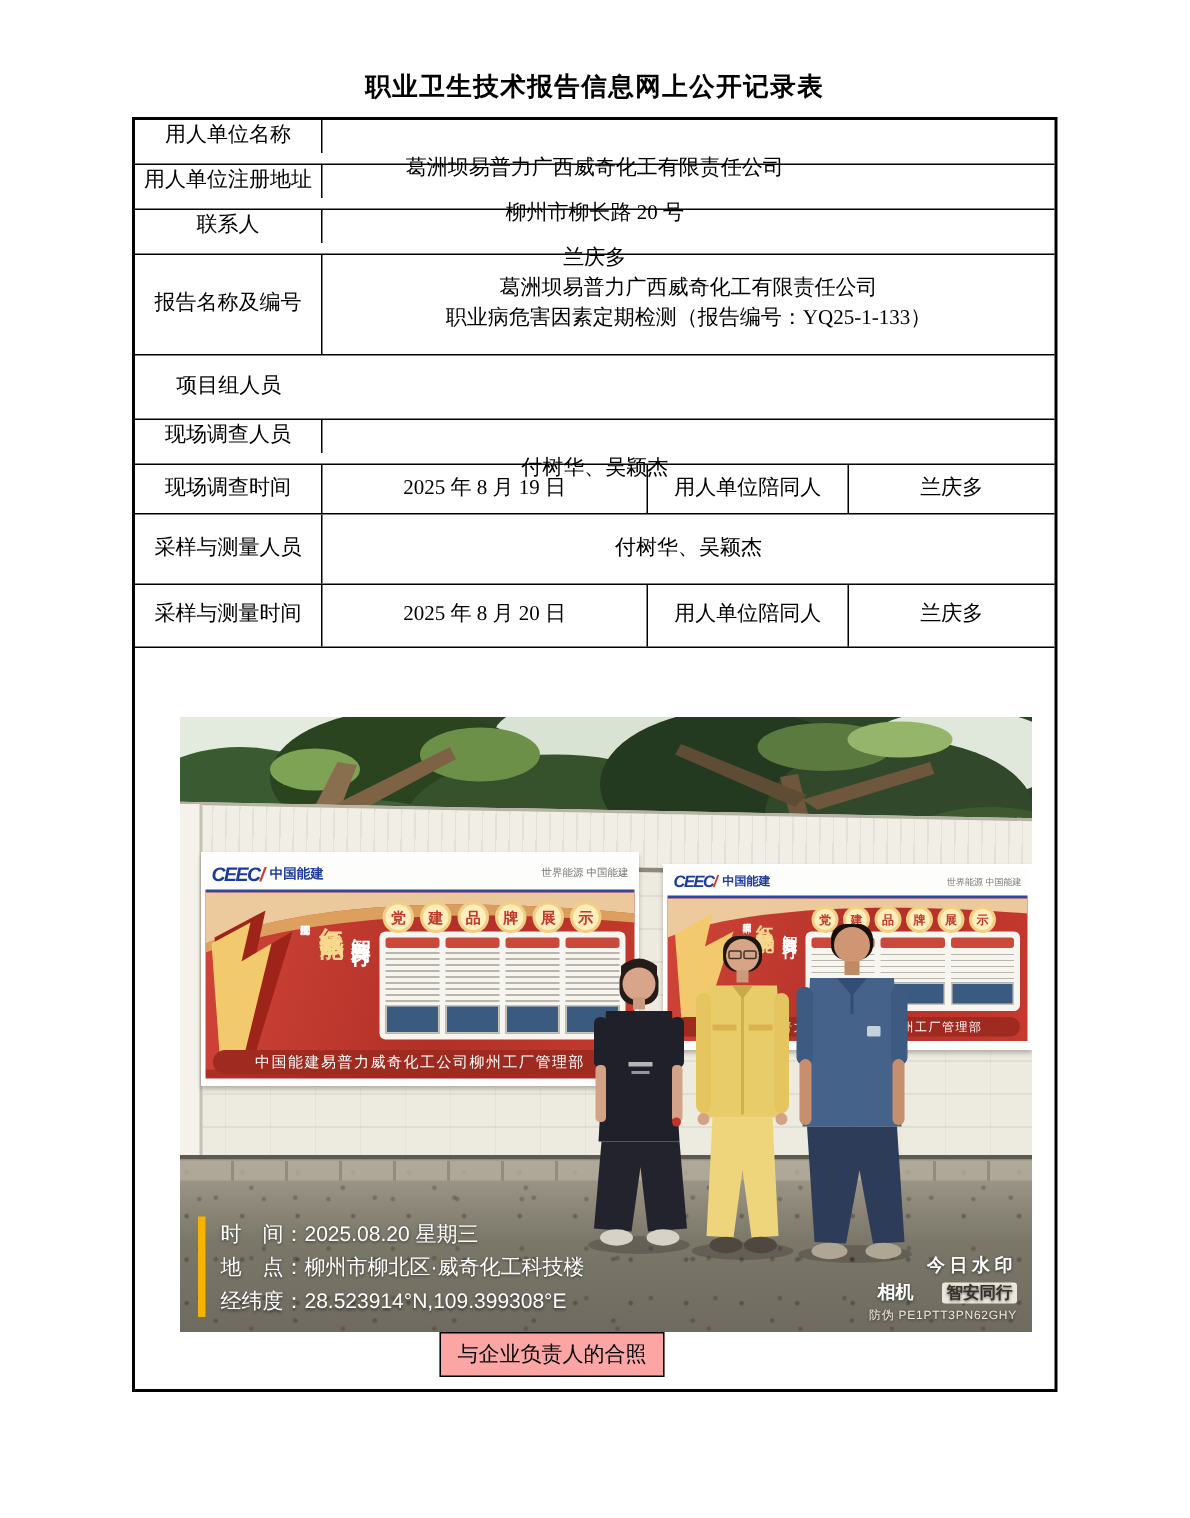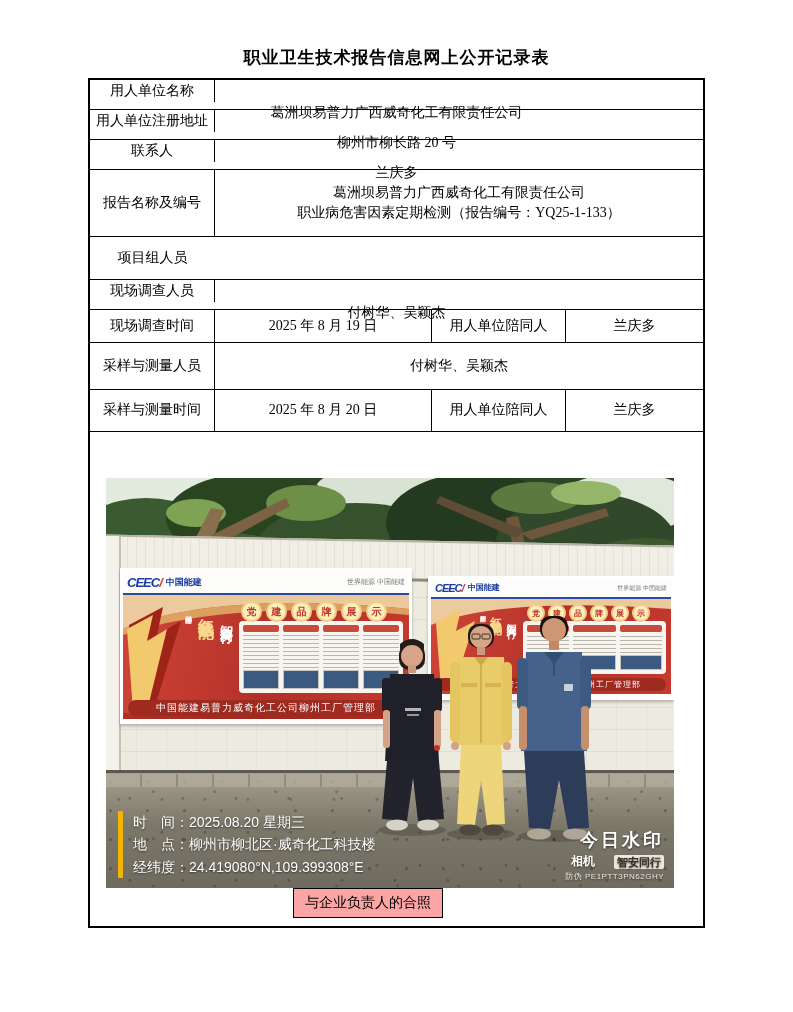--- a/index.html
+++ b/index.html
@@ -37,21 +37,21 @@
     padding:0 4px;text-align:left;
   }
   .photo-row{height:494px;position:relative;}
   .photo-caption{
     position:absolute;left:203px;top:456px;width:150px;height:30px;
     border:1px solid #000;background:#fca5a5;box-sizing:border-box;
     display:flex;align-items:center;justify-content:center;font-size:14px;z-index:30;
   }
   
   .photo{
-    position:absolute;left:16px;top:46px;width:568px;height:410px;
+    position:absolute;left:30px;top:46px;width:568px;height:410px;
     overflow:hidden;background:#edeadf;
   }
   .ph-trees{position:absolute;left:0;top:0;width:568px;height:118px;background:#2c4527;z-index:1;}
   .ph-fascia{
     position:absolute;left:-6px;top:62px;width:580px;height:36px;z-index:3;
     background:
       repeating-linear-gradient(90deg,rgba(0,0,0,0.06) 0 1px,transparent 1px 9px),
       #f1efe5;
     border-top:2px solid #b6b2a4;border-bottom:3px solid #8e897b;
     transform:rotate(1.1deg);
@@ -142,21 +142,21 @@
   .wm-left{
     position:absolute;left:12px;bottom:10px;z-index:20;color:#fff;
     font-family:"Liberation Sans",sans-serif;font-size:14px;line-height:1.6;
     text-shadow:0 1px 2px rgba(0,0,0,0.55);
     border-left:5px solid #f5b400;padding-left:10px;
   }
   .wm-right{
     position:absolute;right:10px;bottom:6px;z-index:20;text-align:right;color:#fff;
     font-family:"Liberation Sans",sans-serif;text-shadow:0 1px 2px rgba(0,0,0,0.6);
   }
-  .wm-brand{font-size:18px;font-weight:bold;letter-spacing:3px;}
+  .wm-brand{font-size:12px;font-weight:bold;letter-spacing:3px;}
   .wm-sub{font-size:12px;font-weight:bold;display:flex;align-items:center;
     justify-content:flex-end;gap:19px;margin-top:1px;}
   .wm-badge{background:#ece7dc;color:#37312a;padding:0 3px;border-radius:2px;
     font-size:11px;line-height:14px;}
   .wm-code{font-size:8px;color:#efeadd;margin-top:1px;letter-spacing:.5px;}
 </style>
 </head>
 <body>
 
 <div class="doc-title">职业卫生技术报告信息网上公开记录表</div>
@@ -407,21 +407,21 @@
       </svg>
 
       <div class="wm-left">
         <div>
           <span>时　间：</span><span>2025.08.20 星期三</span>
         </div>
         <div>
           <span>地　点：</span><span>柳州市柳北区·威奇化工科技楼</span>
         </div>
         <div>
-          <span>经纬度：</span><span>24.419080°N,109.399308°E</span>
+          <span>经纬度：</span><span>28.523914°N,109.399308°E</span>
         </div>
       </div>
 
       <div class="wm-right">
         <div class="wm-brand">今日水印</div>
         <div class="wm-sub">
           <span>相机</span>
           <span class="wm-badge">智安同行</span>
         </div>
         <div class="wm-code">防伪 PE1PTT3PN62GHY</div>

